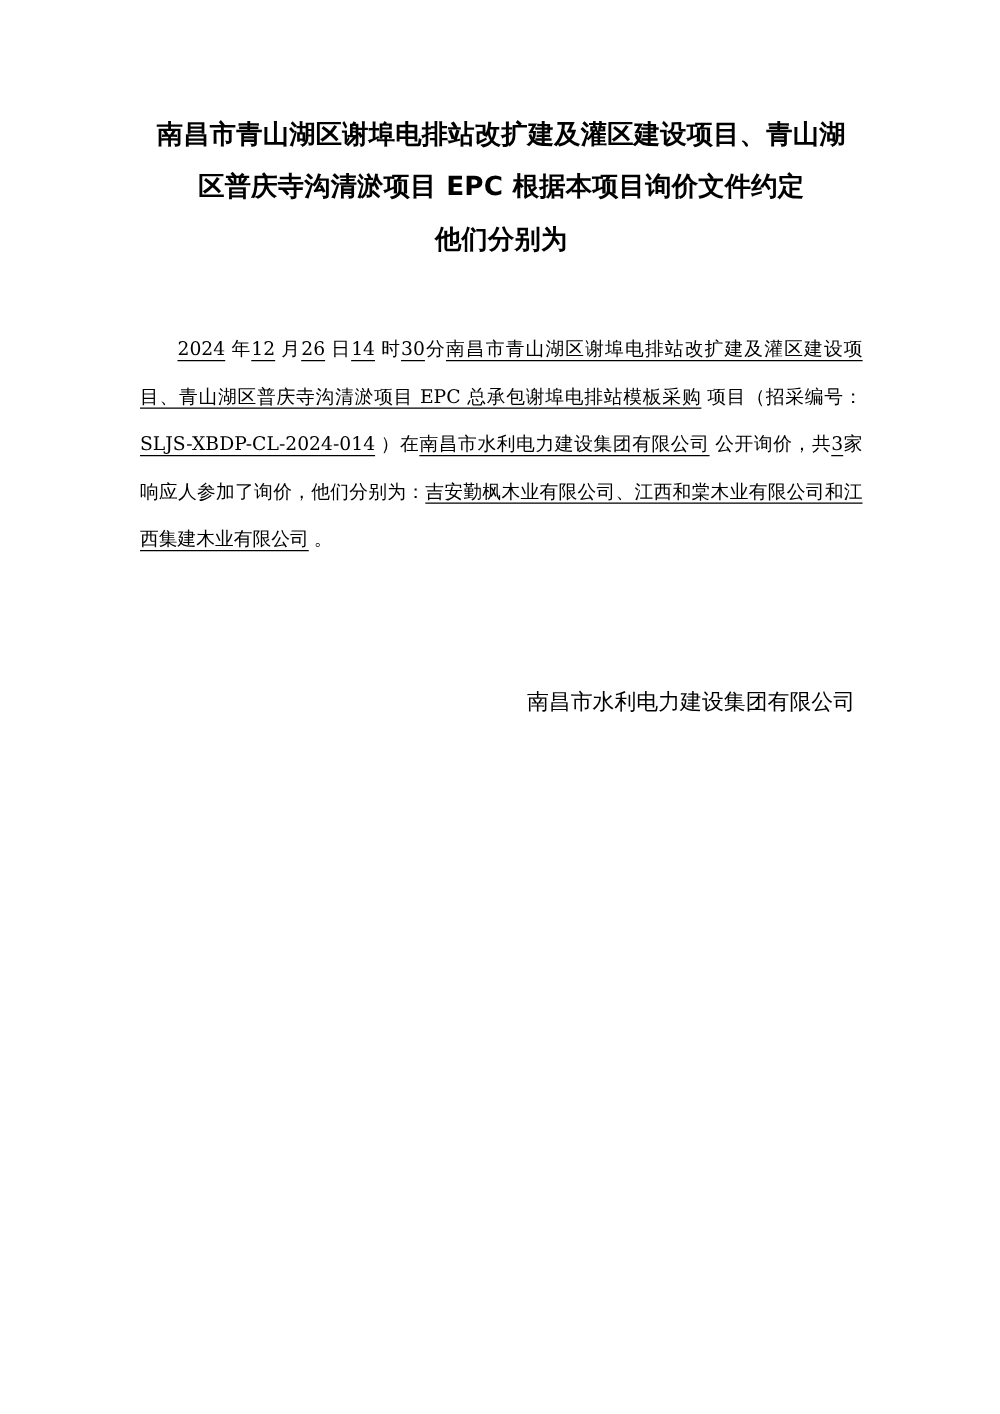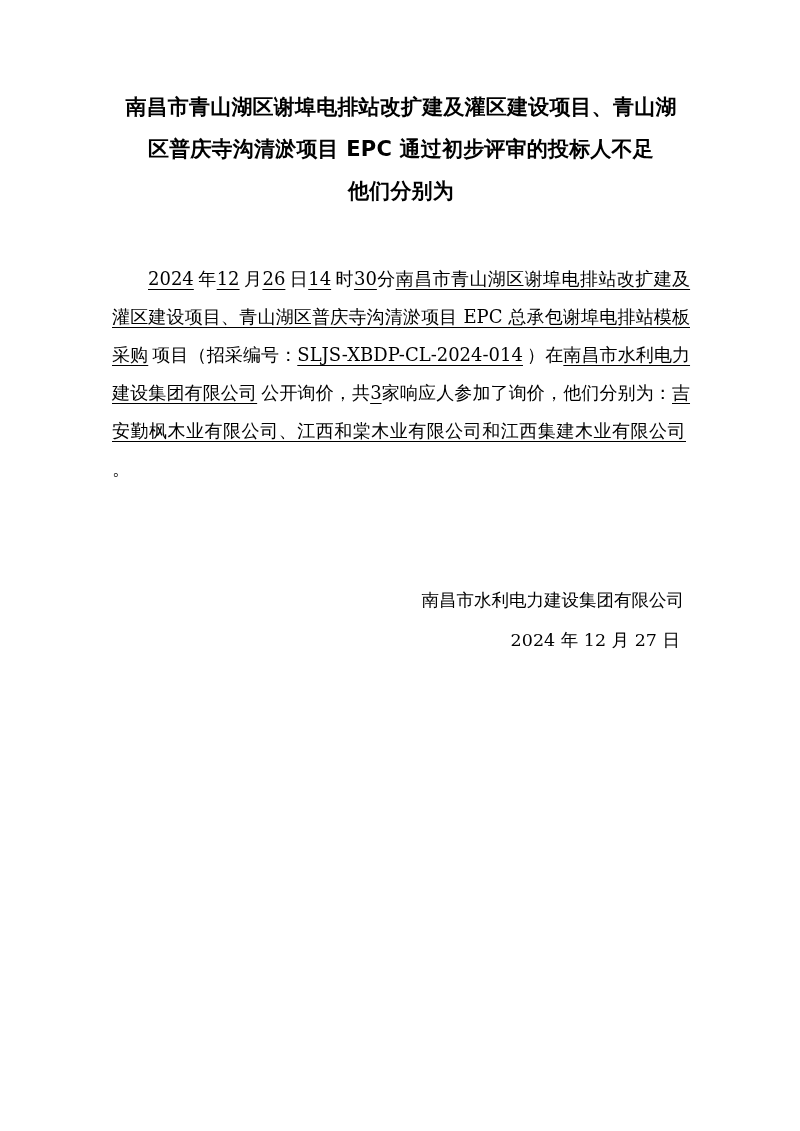--- a/index.html
+++ b/index.html
@@ -30,21 +30,21 @@
     line-height: 42px;
     text-align: center;
     letter-spacing: 0.2px;
   }
   .doc-title .line {
     display: block;
     white-space: nowrap;
   }
   .body-block {
     margin-top: 48px;
-    font-size: 18px;
+    font-size: 15px;
     line-height: 38px;
     text-align: justify;
     text-justify: inter-ideograph;
   }
   .para {
     margin: 0;
     text-indent: 2em;
   }
   .para + .para {
     margin-top: 4px;
@@ -76,32 +76,31 @@
   }
 </style>
 </head>
 <body>
 
 <div class="page">
   <div class="content">
 
     <div class="doc-title">
       <span class="line">南昌市青山湖区谢埠电排站改扩建及灌区建设项目、青山湖</span>
-      <span class="line">区普庆寺沟清淤项目 EPC 通过初步评审的投标人不足</span>
+      <span class="line">区普庆寺沟清淤项目 EPC 根据本项目询价文件约定</span>
       <span class="line">他们分别为</span>
     </div>
 
     <div class="body-block">
 
       <p class="para">
         <span class="u">2024</span><span class="sp"></span><span>年</span><span class="u">12</span><span class="sp"></span><span>月</span><span class="u">26</span><span class="sp"></span><span>日</span><span class="u">14</span><span class="sp"></span><span>时</span><span class="u">30</span><span>分</span><span class="u">南昌市青山湖区谢埠电排站改扩建及灌区建设项目、青山湖区普庆寺沟清淤项目 EPC 总承包谢埠电排站模板采购</span><span class="sp"></span><span>项目（招采编号：</span><span class="u">SLJS-XBDP-CL-2024-014</span><span class="sp"></span><span>）在</span><span class="u">南昌市水利电力建设集团有限公司</span><span class="sp"></span><span>公开询价，共</span><span class="u">3</span><span>家响应人参加了询价，他们分别为：</span><span class="u">吉安勤枫木业有限公司、江西和棠木业有限公司和江西集建木业有限公司</span><span class="sp"></span><span>。</span>
       </p>
 
 
     </div>
 
     <div class="sign-block">
       <span class="sign-line sign-company">南昌市水利电力建设集团有限公司</span>
-      <span class="sign-line sign-date">2024 年 12 月 27 日</span>
     </div>
 
   </div>
 </div>
 
 </body></html>

